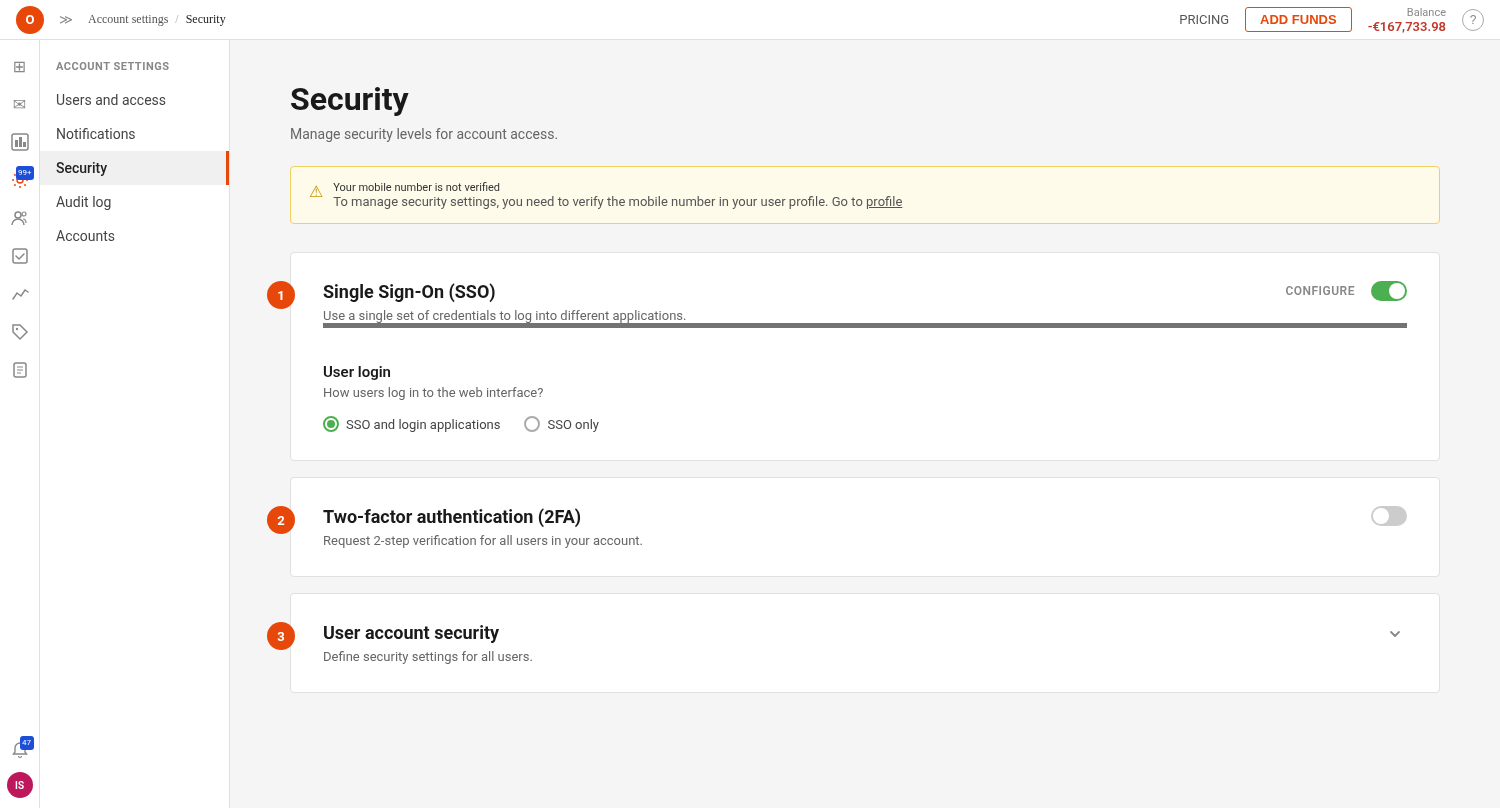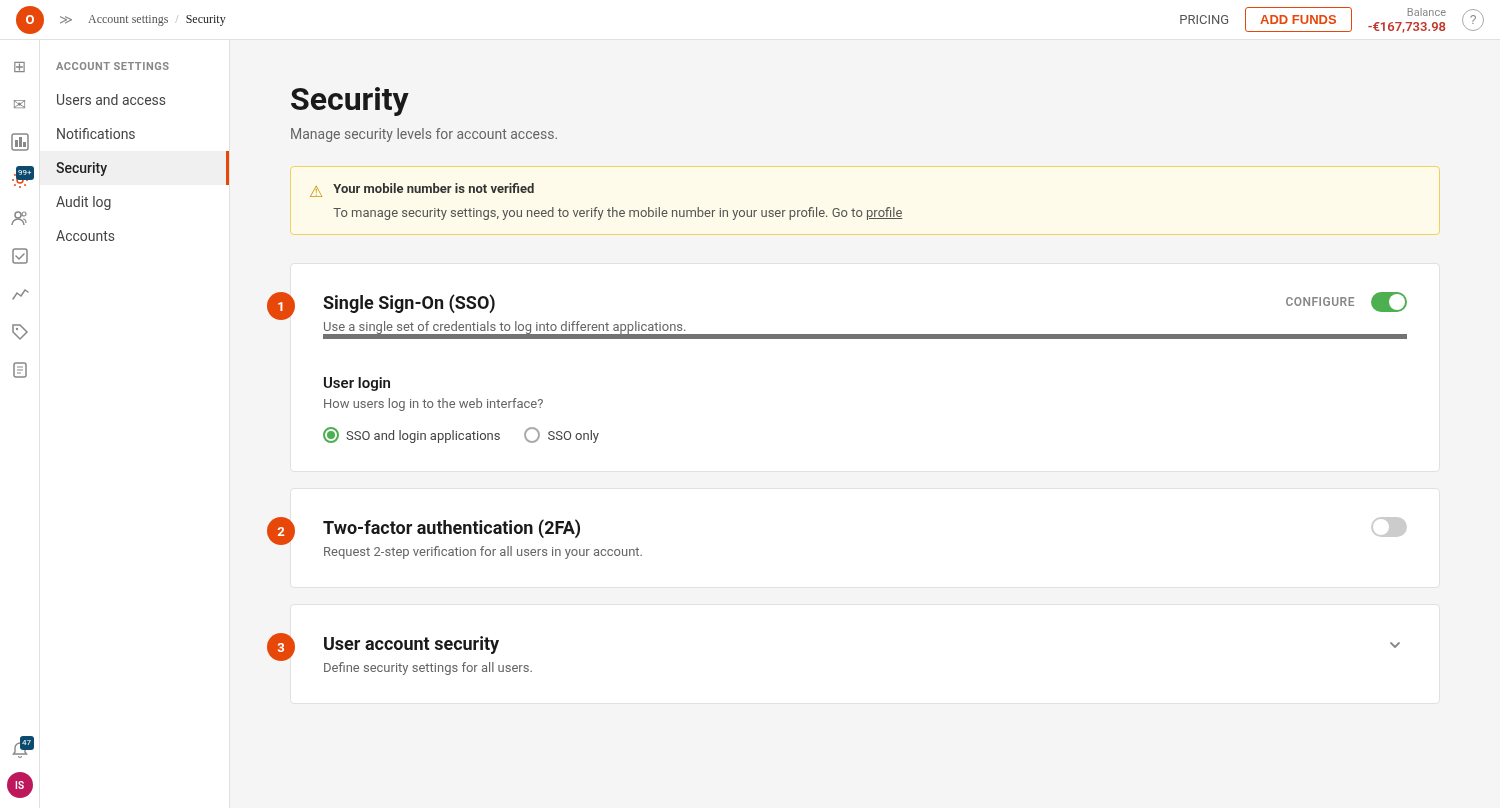--- a/index.html
+++ b/index.html
@@ -57,21 +57,21 @@
       padding: 10px 0; gap: 6px; flex-shrink: 0;
     }
     .icon-sidebar-item {
       width: 32px; height: 32px; display: flex; align-items: center; justify-content: center;
       color: #888; cursor: pointer; border-radius: 4px; position: relative;
       font-size: 16px;
     }
     .icon-sidebar-item.active { color: #e8470a; }
     .icon-sidebar-item .badge {
       position: absolute; top: 2px; right: 2px;
-      background: #0c4a6e; color: white; font-size: 8px;
+      background: #1d4ed8; color: white; font-size: 8px;
       border-radius: 3px; padding: 0 2px; min-width: 14px; text-align: center;
       line-height: 14px; height: 14px;
     }
     .icon-sidebar-bottom { margin-top: auto; display: flex; flex-direction: column; align-items: center; gap: 6px; }
     .avatar-circle {
       width: 26px; height: 26px; border-radius: 50%; background: #be185d;
       display: flex; align-items: center; justify-content: center;
       color: white; font-size: 10px; font-weight: 600;
     }
 
@@ -102,21 +102,21 @@
     .page-title { font-size: 32px; font-weight: 700; color: #1a1a1a; margin-bottom: 8px; }
     .page-subtitle { font-size: 14px; color: #666; margin-bottom: 24px; }
 
     
     .warning-banner {
       background: #fffbea; border: 1px solid #f0d060;
       border-radius: 4px; padding: 14px 18px; margin-bottom: 28px;
       display: flex; align-items: flex-start; gap: 10px;
     }
     .warning-icon { color: #c8960a; font-size: 16px; margin-top: 1px; flex-shrink: 0; }
-    .warning-title { font-size: 13px; font-weight: 700; color: #333; margin-bottom: 9px; }
+    .warning-title { font-size: 11px; font-weight: 400; color: #333; margin-bottom: 0; }
     .warning-text { font-size: 13px; color: #555; }
     .warning-text a { color: #555; font-weight: 400; }
 
     
     .section-card {
       background: #fff; border: 1px solid #e0e0e0; border-radius: 4px;
       margin-bottom: 16px; position: relative;
     }
     .section-inner { padding: 28px 32px; }
 

